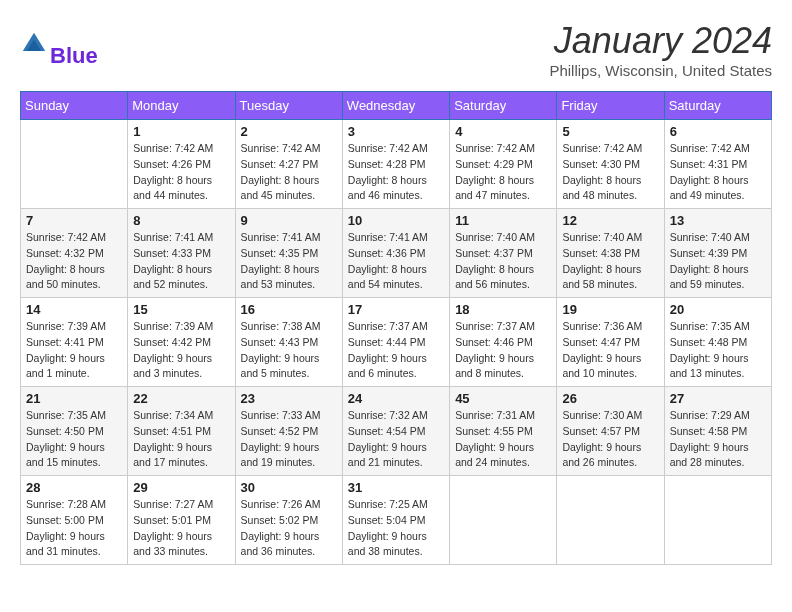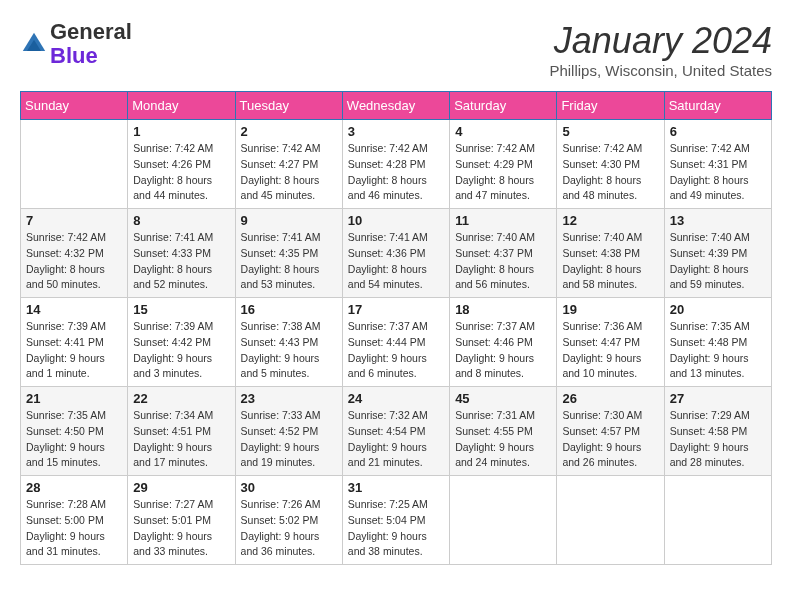--- a/index.html
+++ b/index.html
@@ -45,21 +45,21 @@
       font-size: 15px;
       color: #555;
       margin-left: 28px;
     }
     .calendar {
       width: 100%;
       border-collapse: collapse;
       font-size: 11px;
     }
     .calendar th {
-      background-color: #ec4899;
+      background-color: #8b5cf6;
       color: white;
       padding: 6px 4px;
       text-align: left;
       font-size: 13px;
       font-weight: normal;
       border: 1px solid #2e74b5;
     }
     .calendar td {
       border: 1px solid #ccc;
       vertical-align: top;
@@ -91,21 +91,21 @@
 <body>
 
 <div class="header">
   <div class="logo">
     <svg class="logo-icon" viewBox="0 0 40 40" xmlns="http://www.w3.org/2000/svg">
       <polygon points="20,4 36,30 4,30" fill="#2e74b5"></polygon>
       <polygon points="20,14 30,30 10,30" fill="#1a5f9e"></polygon>
     </svg>
     <div>
       <div class="logo-text">
-        <span class="logo-general">General</span><br>
+        <br>
         <span class="logo-blue">Blue</span>
       </div>
     </div>
   </div>
   <div class="title-block">
     <div class="month-title">January 2024</div>
     <div class="subtitle">Phillips, Wisconsin, United States</div>
   </div>
 </div>
 

